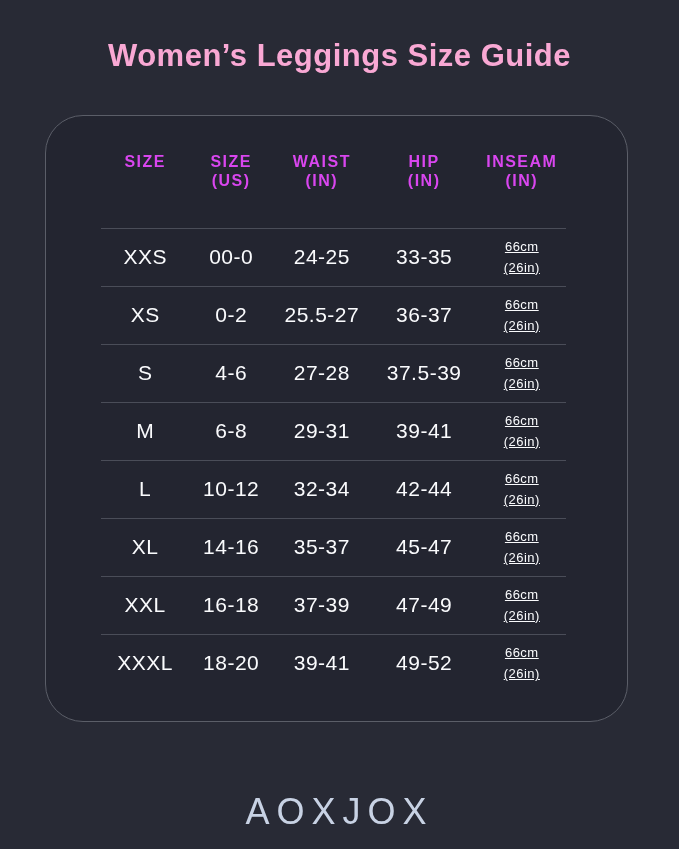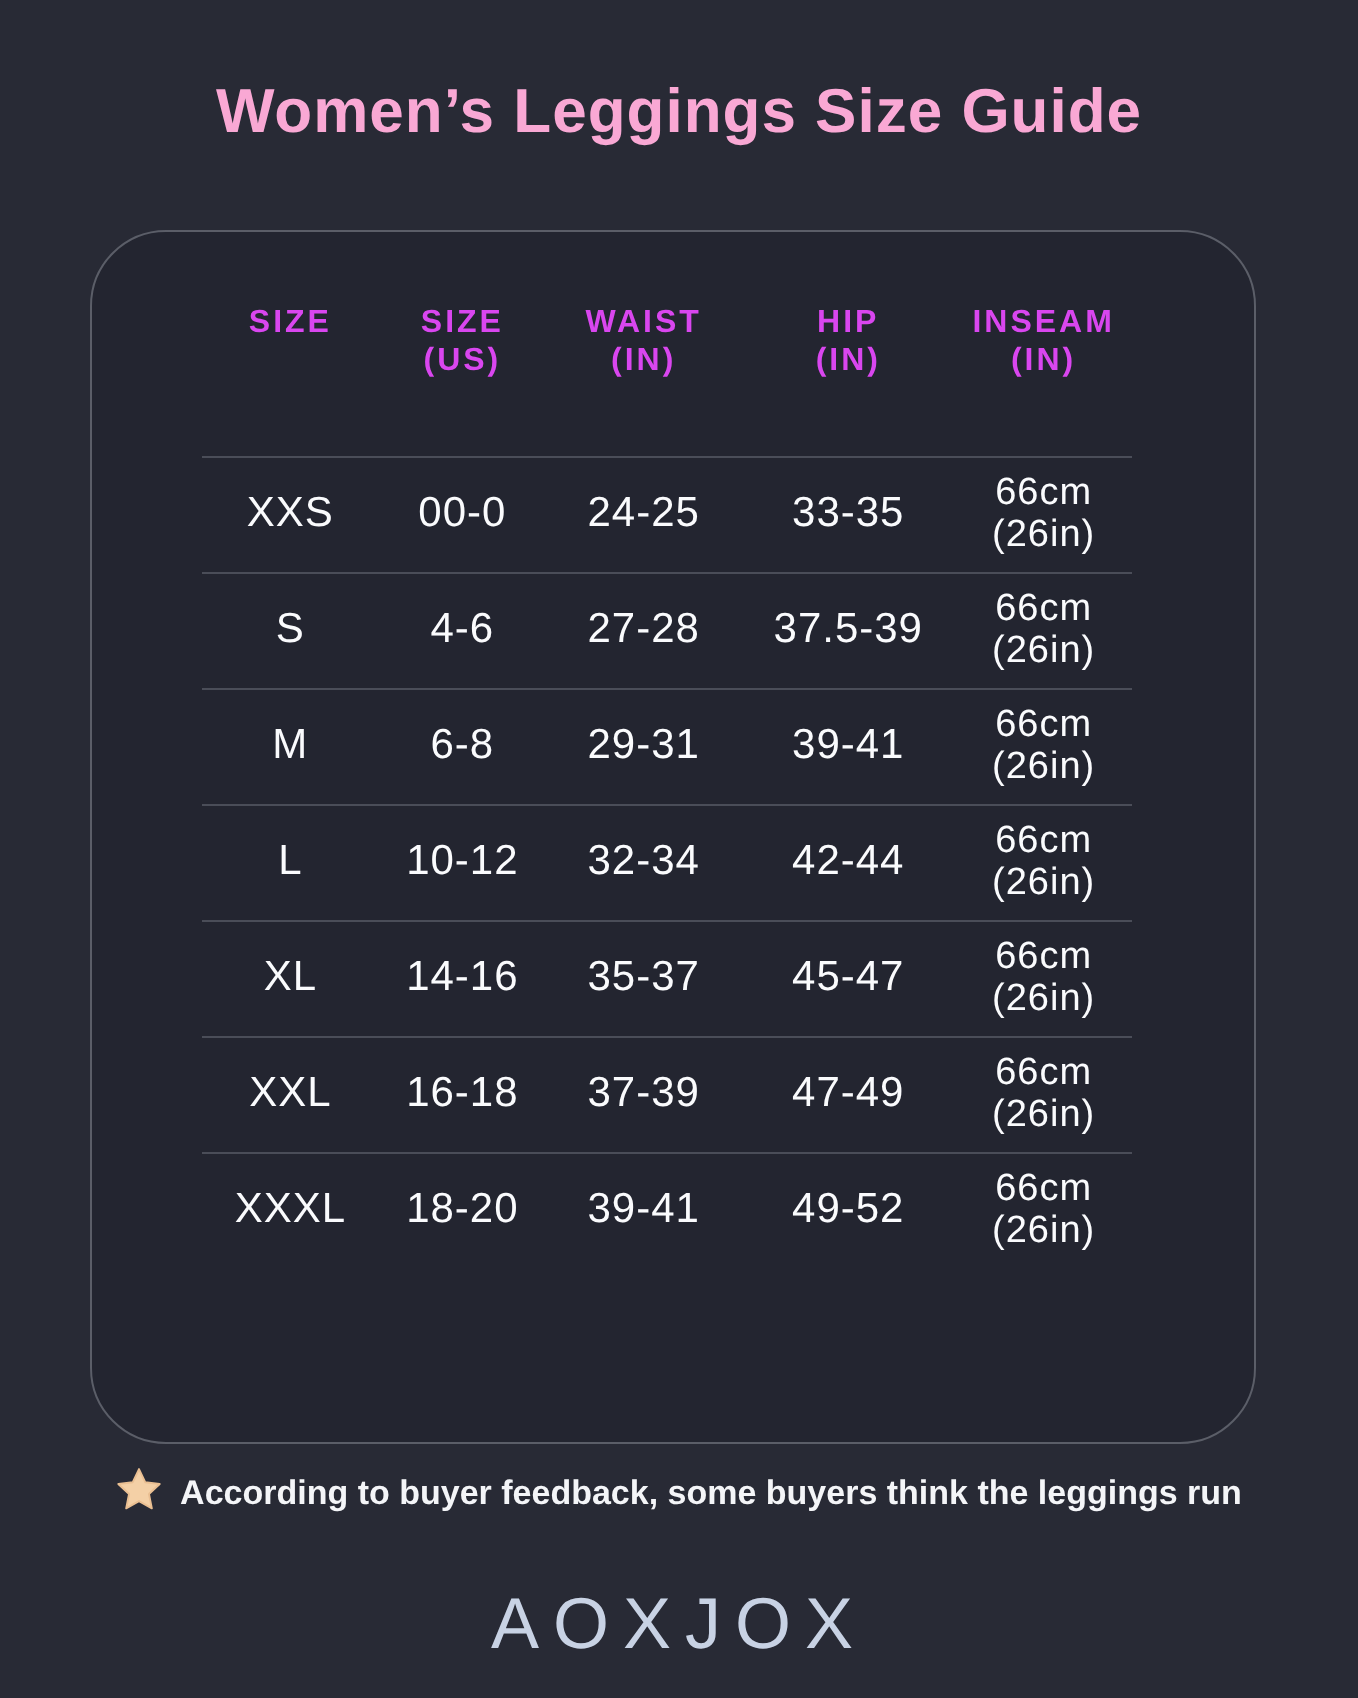--- a/index.html
+++ b/index.html
@@ -74,21 +74,21 @@
     border-bottom: none;
   }
   .size-table td {
     text-align: center;
     vertical-align: middle;
     font-size: 21px;
     letter-spacing: 0.5px;
     color: #fafbfd;
     padding: 0;
   }
-  td.inseam-cell { font-size: 19px; }
+  td.inseam-cell { font-size: 13px; text-decoration: underline; }
   .ins-line {
     display: block;
     line-height: 21px;
   }
   .note {
     position: absolute;
     top: 733px;
     left: 0;
     width: 100%;
     text-align: center;
@@ -158,20 +158,30 @@
         <td>XXS</td>
         <td>00-0</td>
         <td>24-25</td>
         <td>33-35</td>
         <td class="inseam-cell">
           <span class="ins-line">66cm</span>
           <span class="ins-line">(26in)</span>
         </td>
       </tr>
       <tr>
+        <td>XS</td>
+        <td>0-2</td>
+        <td>25.5-27</td>
+        <td>36-37</td>
+        <td class="inseam-cell">
+          <span class="ins-line">66cm</span>
+          <span class="ins-line">(26in)</span>
+        </td>
+      </tr>
+      <tr>
         <td>S</td>
         <td>4-6</td>
         <td>27-28</td>
         <td>37.5-39</td>
         <td class="inseam-cell">
           <span class="ins-line">66cm</span>
           <span class="ins-line">(26in)</span>
         </td>
       </tr>
       <tr>
@@ -222,21 +232,16 @@
         <td class="inseam-cell">
           <span class="ins-line">66cm</span>
           <span class="ins-line">(26in)</span>
         </td>
       </tr>
     </tbody>
   </table>
 </div>
 
 <div class="note">
-  <span>
-    <svg class="star-icon-svg" viewBox="0 0 24 24" aria-hidden="true">
-      <polygon points="12,1.6 15.3,8.5 22.8,9.4 17.2,14.6 18.7,22.1 12,18.3 5.3,22.1 6.8,14.6 1.2,9.4 8.7,8.5" fill="#f4d0a6" stroke="#eabf92" stroke-width="1" stroke-linejoin="round"></polygon>
-    </svg><span>According to buyer feedback, some buyers think the leggings run</span>
-  </span>
   <br>
 </div>
 
 <div class="brand">AOXJOX</div>
 
 </body></html>

